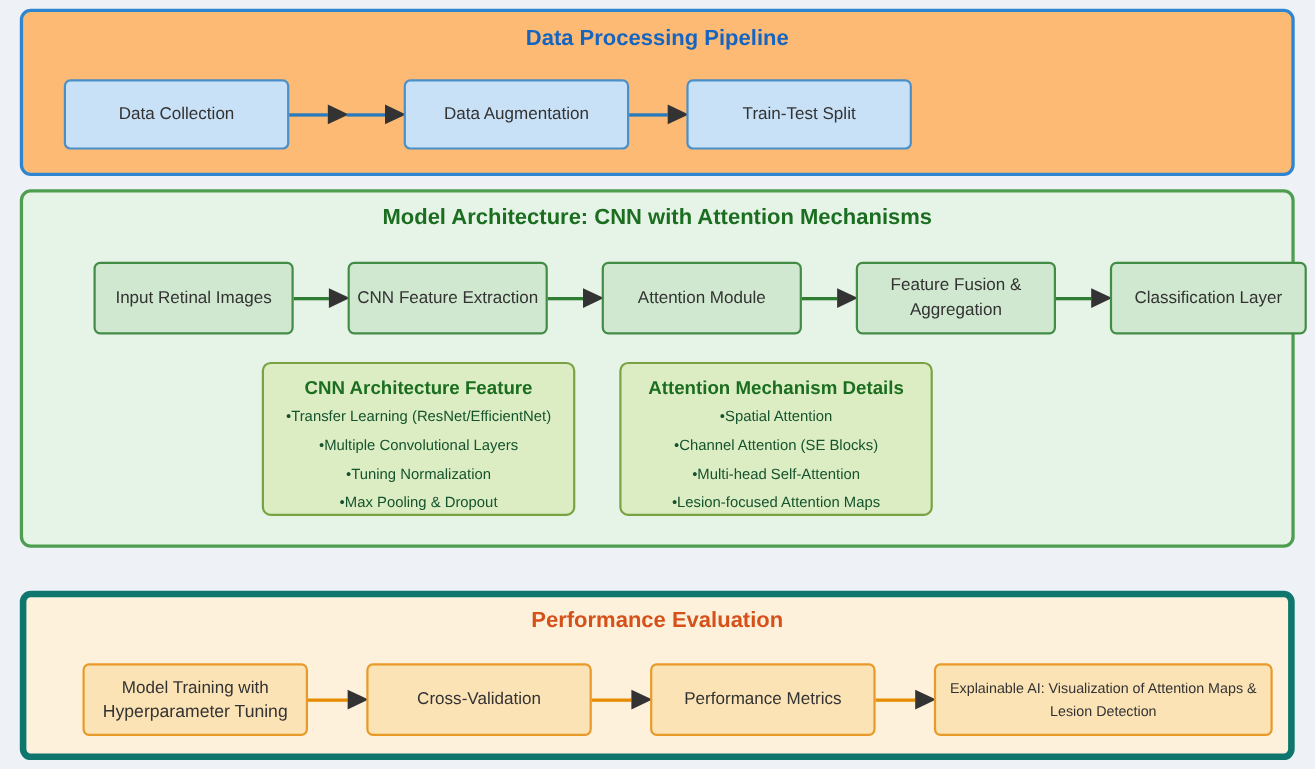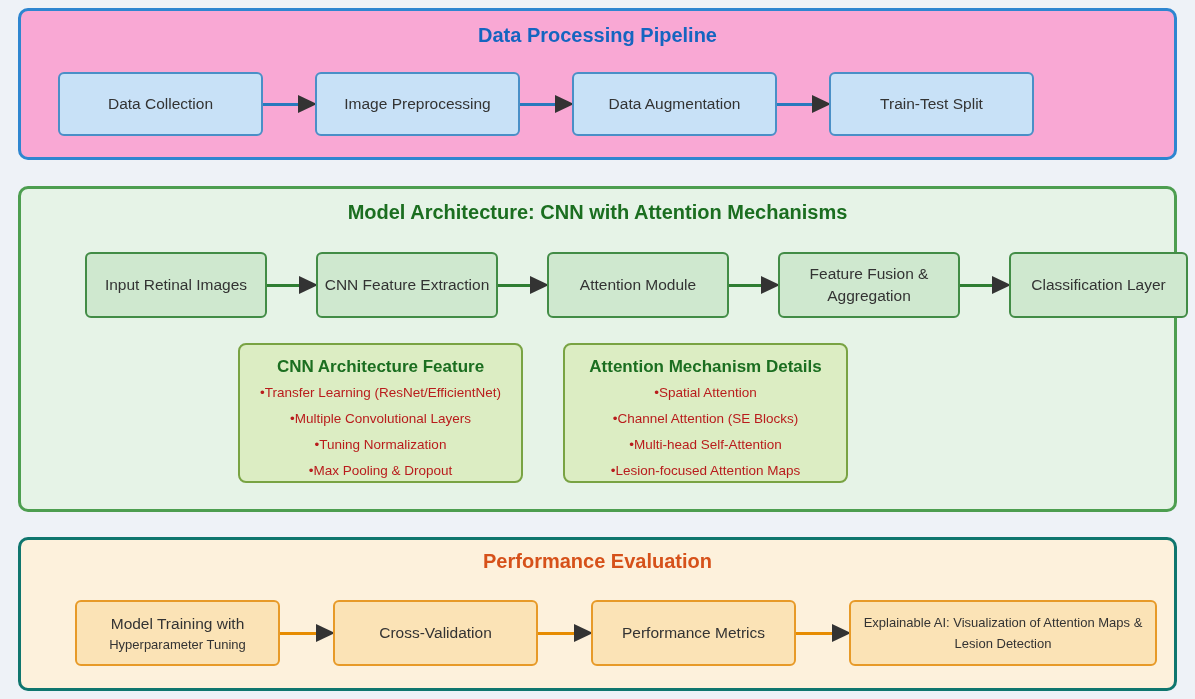--- a/index.html
+++ b/index.html
@@ -16,32 +16,32 @@
     overflow: hidden;
   }
   .band {
     position: absolute;
     left: 18px;
     width: 1159px;
     border-radius: 10px;
   }
   .band-blue {
     top: 8px; height: 152px;
-    background: #f9a8d4;
+    background: #fdba74;
     border: 3px solid #2e86d0;
   }
   .band-green {
-    top: 186px; height: 326px;
+    top: 172px; height: 326px;
     background: #e6f3e7;
     border: 3px solid #4d9e50;
   }
   .band-orange {
     top: 537px; height: 154px;
     background: #fdf1dc;
-    border: 3px solid #0f766e;
+    border: 6px solid #0f766e;
   }
   .band h2 {
     text-align: center;
     font-size: 20px;
     font-weight: bold;
     margin: 0;
     padding: 0;
     line-height: 23px;
   }
   .band-blue h2   { margin-top: 13px; color: #1565c0; }
@@ -85,21 +85,21 @@
     background: #fbe3b6;
     border: 2px solid #e79a28;
   }
   .band-orange .node.wide {
     width: 308px;
     font-size: 13px;
     line-height: 1.65;
     padding: 0 6px;
   }
   .node .sublabel {
-    font-size: 13px;
+    font-size: 16px;
     line-height: 1.2;
     margin-top: 2px;
   }
 
   .arrow {
     display: flex;
     align-items: center;
     flex: none;
   }
   .band-blue .arrow   { width: 52px; }
@@ -137,43 +137,40 @@
     font-size: 17px;
     font-weight: bold;
     color: #1b6e20;
   }
   .detail-box ul {
     list-style: none;
     margin: 0;
     padding: 0;
     text-align: center;
     font-size: 13.5px;
-    color: #b91c1c;
+    color: #14532d;
   }
   .detail-box li { margin: 0 0 11px; }
   .detail-box li::before { content: "\2022 "; }
 </style>
 </head>
 <body>
 
 <div class="page">
 
   <section class="band band-blue">
     <h2>Data Processing Pipeline</h2>
     <div class="flow-row">
       <div class="node">
         <span>Data Collection</span>
       </div>
       <div class="arrow">
           <i class="line"></i>
           <i class="head"></i>
         </div>
-      <div class="node">
-        <span>Image Preprocessing</span>
-      </div>
       <div class="arrow">
           <i class="line"></i>
           <i class="head"></i>
         </div>
       <div class="node">
         <span>Data Augmentation</span>
       </div>
       <div class="arrow">
           <i class="line"></i>
           <i class="head"></i>

